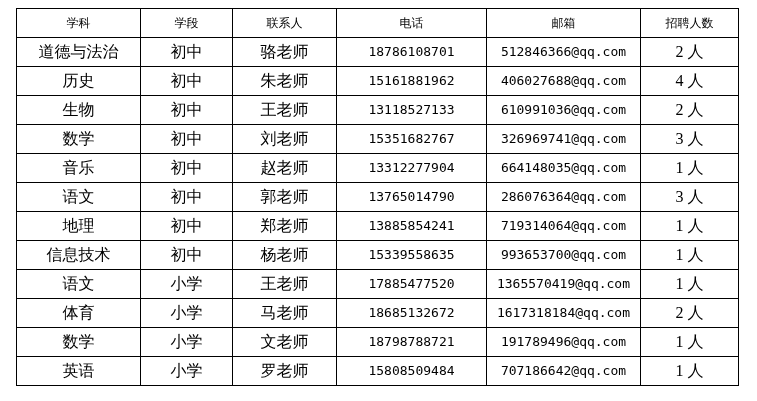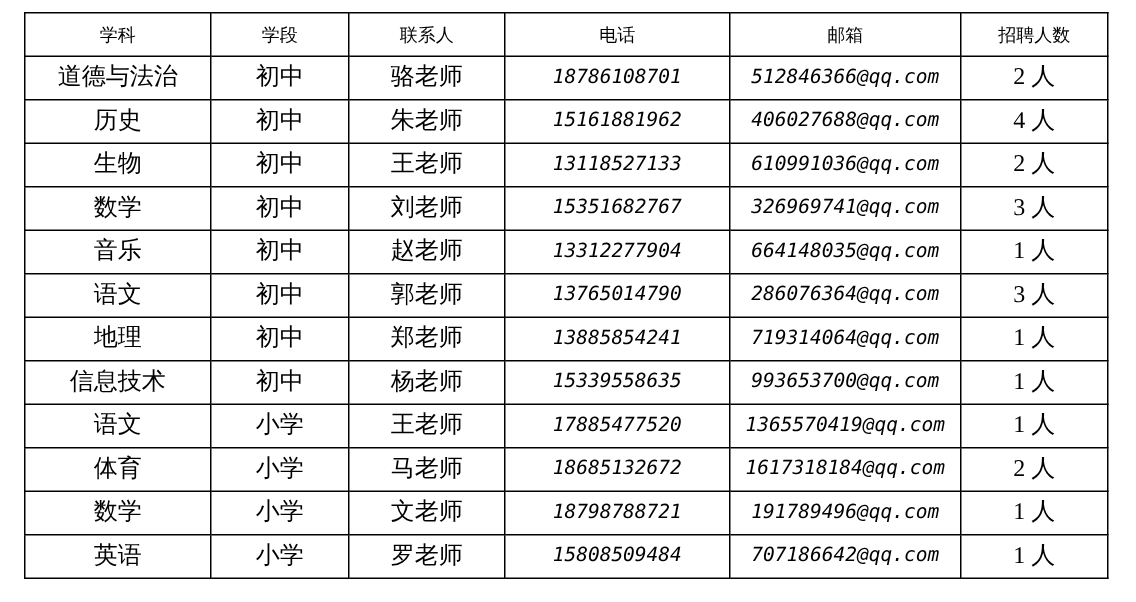--- a/index.html
+++ b/index.html
@@ -49,21 +49,20 @@
   }
   td.cell-subject, td.cell-stage, td.cell-contact {
     font-size: 16px;
   }
   td.cell-count {
     font-size: 16px;
   }
   td.cell-phone, td.cell-email {
     font-family: "DejaVu Sans Mono", "Liberation Mono", monospace;
     font-size: 13px;
-    font-style: italic;
   }
 </style>
 </head>
 <body>
 
 <div class="sheet">
   <table class="recruit-table">
     <colgroup>
       <col class="c-subject">
       <col class="c-stage">

